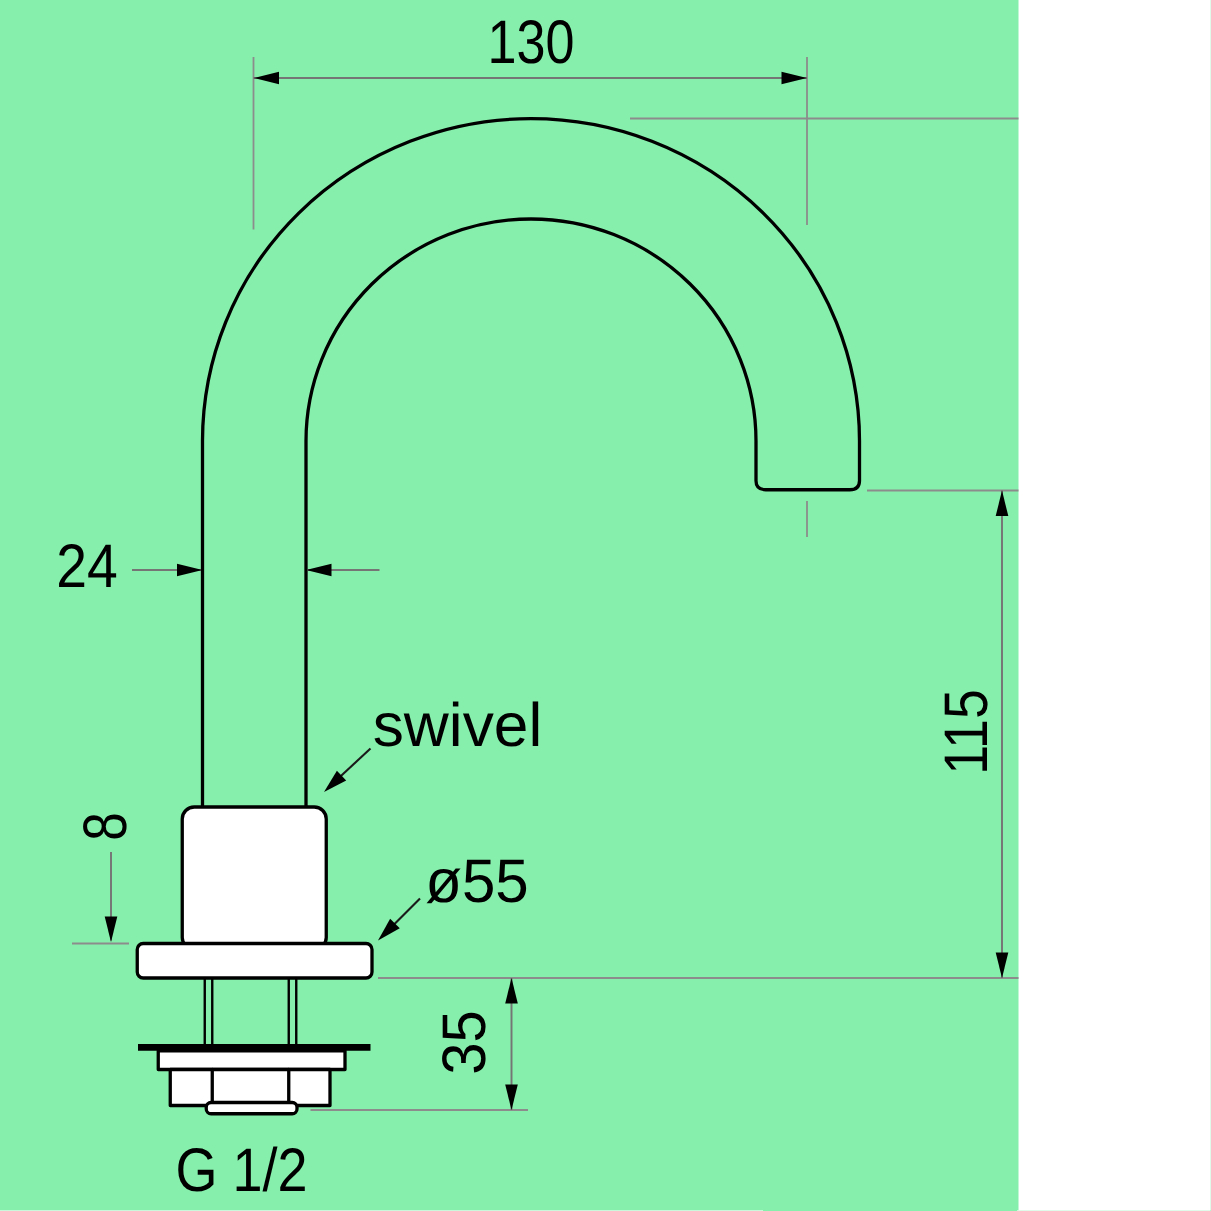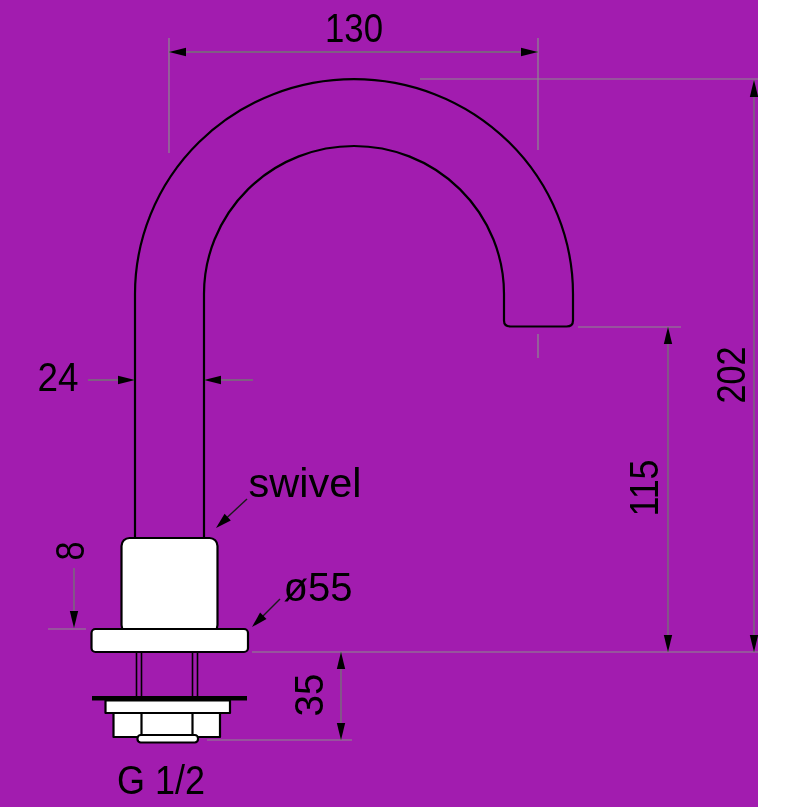--- a/index.html
+++ b/index.html
@@ -1,19 +1,19 @@
 <!DOCTYPE html>
 <html><head>
 <meta charset="utf-8">
 <style>
   html,body { margin:0; padding:0; background:#ffffff; }
   .stage {
     position:relative;
-    width:758px; height:807px;
-    background:#a21caf;
+    width:679px; height:807px;
+    background:#86efac;
     font-family:"Liberation Sans", sans-serif;
     overflow:hidden;
     text-align:center;
   }
   svg { display:block; }
   svg text {
     fill:#000000;
     font-family:"Liberation Sans", sans-serif;
     font-size:41px;
   }

